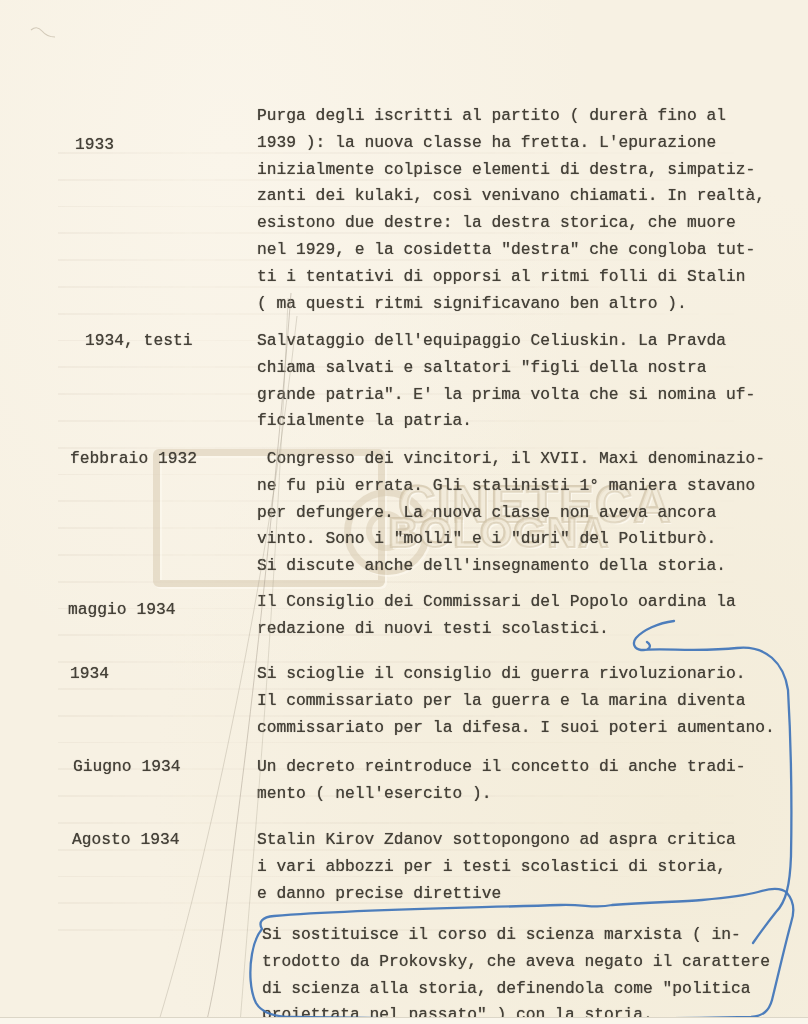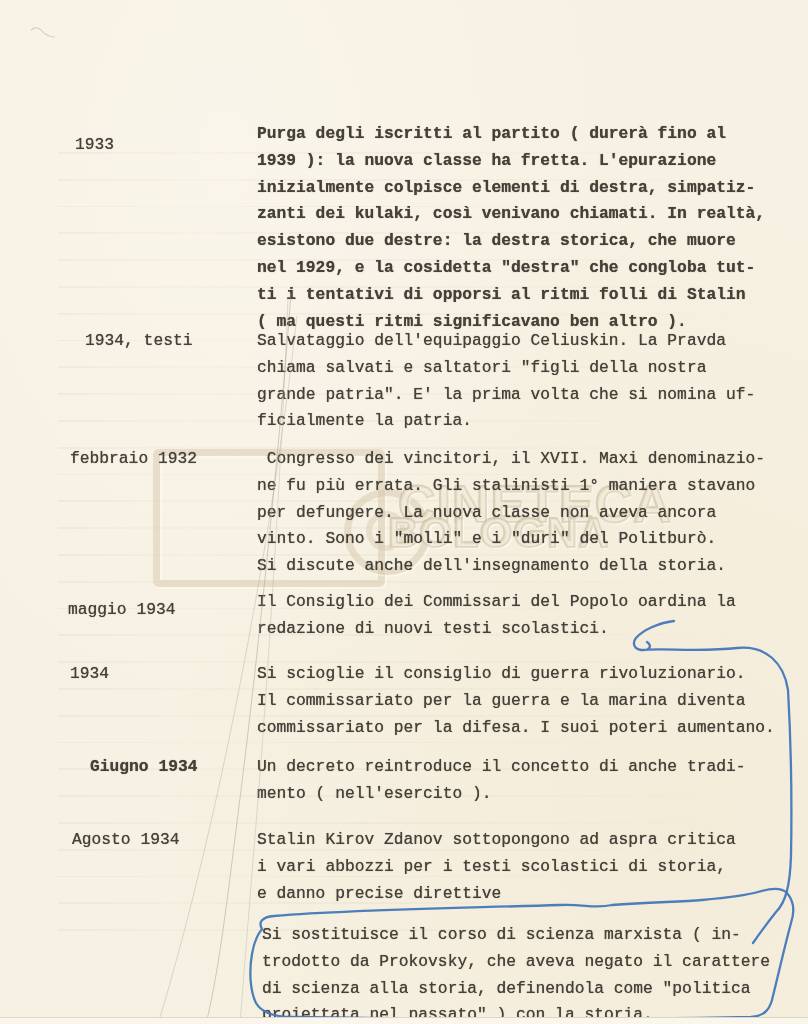--- a/index.html
+++ b/index.html
@@ -82,21 +82,21 @@
 
   <div>
     <div class="wm-box"></div>
     <div class="wm-ring"></div>
     <div class="wm-text wm-line1">CINETECA</div>
     <div class="wm-text wm-line2">BOLOGNA</div>
   </div>
 
   <div class="entry">
     <span class="t" style="left:75px;top:113px;margin-top:19px;">1933</span>
-    <div class="t" style="left:257px;top:121px;font-weight:bold;">Purga degli iscritti al partito ( durerà fino al
+    <div class="t" style="left:257px;top:103px;">Purga degli iscritti al partito ( durerà fino al
 1939 ): la nuova classe ha fretta. L'epurazione
 inizialmente colpisce elementi di destra, simpatiz-
 zanti dei kulaki, così venivano chiamati. In realtà,
 esistono due destre: la destra storica, che muore
 nel 1929, e la cosidetta "destra" che congloba tut-
 ti i tentativi di opporsi al ritmi folli di Stalin
 ( ma questi ritmi significavano ben altro ).</div>
   </div>
 
   <div class="entry">
@@ -123,21 +123,21 @@
   </div>
 
   <div class="entry">
     <span class="t" style="left:70px;top:661px;">1934</span>
     <div class="t" style="left:257px;top:661px;">Si scioglie il consiglio di guerra rivoluzionario.
 Il commissariato per la guerra e la marina diventa
 commissariato per la difesa. I suoi poteri aumentano.</div>
   </div>
 
   <div class="entry">
-    <span class="t" style="left:90px;top:754px;font-weight:bold;">Giugno 1934</span>
+    <span class="t" style="left:73px;top:754px;">Giugno 1934</span>
     <div class="t" style="left:257px;top:754px;">Un decreto reintroduce il concetto di anche tradi-
 mento ( nell'esercito ).</div>
   </div>
 
   <div class="entry">
     <span class="t" style="left:72px;top:827px;">Agosto 1934</span>
     <div class="t" style="left:257px;top:827px;">Stalin Kirov Zdanov sottopongono ad aspra critica
 i vari abbozzi per i testi scolastici di storia,
 e danno precise direttive</div>
   </div>

